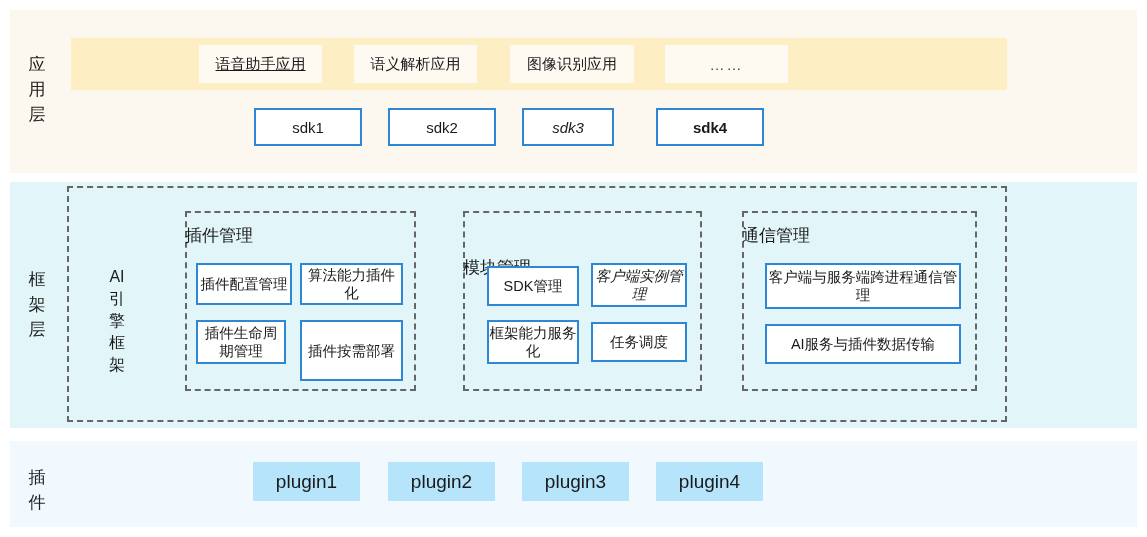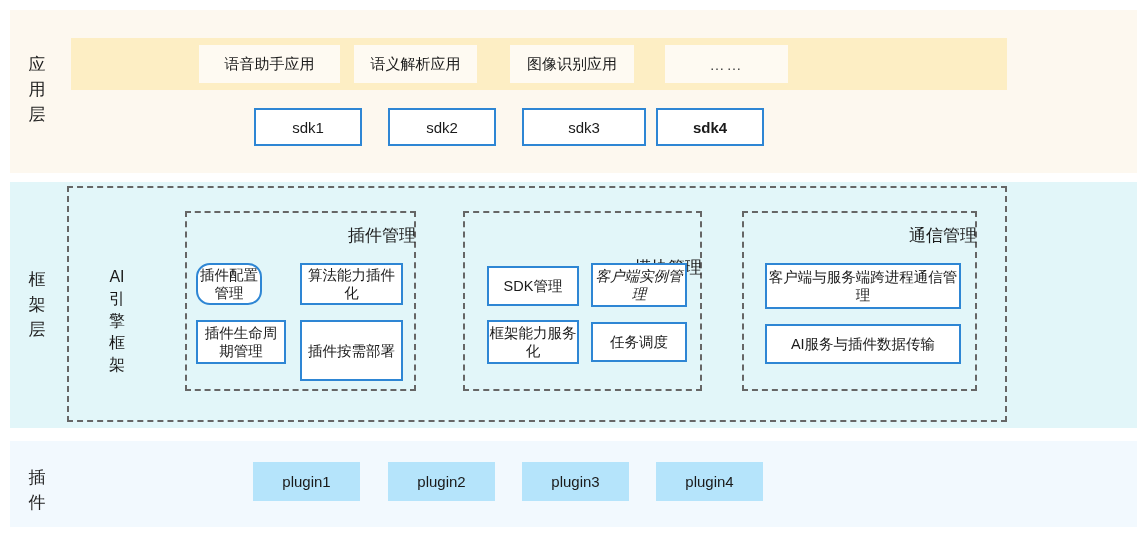--- a/index.html
+++ b/index.html
@@ -69,40 +69,40 @@
     top: 45px;
     height: 38px;
     background: #fefaf2;
     display: flex;
     align-items: center;
     justify-content: center;
     font-size: 15px;
     color: #1a1a1a;
     box-sizing: border-box;
   }
-  #app-box-0 { left: 199px;  width: 141px; }
+  #app-box-0 { left: 199px;  width: 123px; text-decoration: underline; }
   #app-box-1 { left: 354px;  width: 123px; }
   #app-box-2 { left: 510px;  width: 124px; }
   #app-box-3 { left: 665px;  width: 123px; letter-spacing: 2px; color: #444; }
 
   .sdk-box {
     position: absolute;
     top: 108px;
     height: 38px;
     background: #ffffff;
     border: 2px solid #2e86d4;
     display: flex;
     align-items: center;
     justify-content: center;
     font-size: 15px;
     box-sizing: border-box;
   }
   #sdk-box-0 { left: 254px; width: 108px; }
   #sdk-box-1 { left: 388px; width: 108px; }
-  #sdk-box-2 { left: 522px; width: 124px; }
+  #sdk-box-2 { left: 522px; width: 92px; font-style: italic; }
   #sdk-box-3 { left: 656px; width: 108px; font-weight: bold; }
 
   
   #ai-frame-box {
     position: absolute;
     left: 67px; top: 186px;
     width: 940px; height: 236px;
     border: 2px dashed #666666;
     box-sizing: border-box;
   }
@@ -126,42 +126,42 @@
     box-sizing: border-box;
   }
   #group-box-0 { left: 185px; width: 231px; }
   #group-box-1 { left: 463px; width: 239px; }
   #group-box-2 { left: 742px; width: 235px; }
 
   .group-title {
     position: absolute;
     top: 224px;
     font-size: 17px;
-    text-align: right;
+    text-align: left;
     color: #1a1a1a;
   }
   #group-title-0 { left: 185px; width: 231px; }
   #group-title-1 { left: 463px; width: 239px; margin-top: 32px; }
   #group-title-2 { left: 742px; width: 235px; }
 
   .cell {
     position: absolute;
     background: #ffffff;
     border: 2px solid #2e86d4;
     box-sizing: border-box;
     display: flex;
     align-items: center;
     justify-content: center;
     text-align: center;
     font-size: 14.5px;
     line-height: 18px;
     color: #1a1a1a;
   }
   
-  #cell-0-0 { left: 196px; top: 263px; width: 66px;  height: 42px; border-radius: 14px; }
+  #cell-0-0 { left: 196px; top: 263px; width: 96px;  height: 42px; }
   #cell-0-1 { left: 300px; top: 263px; width: 103px; height: 42px; }
   #cell-0-2 { left: 196px; top: 320px; width: 90px;  height: 44px; }
   #cell-0-3 { left: 300px; top: 320px; width: 103px; height: 61px; }
   
   #cell-1-0 { left: 487px; top: 266px; width: 92px;  height: 40px; }
   #cell-1-1 { left: 591px; top: 263px; width: 96px;  height: 44px; font-style: italic; }
   #cell-1-2 { left: 487px; top: 320px; width: 92px;  height: 44px; }
   #cell-1-3 { left: 591px; top: 322px; width: 96px;  height: 40px; }
   
   #cell-2-0 { left: 765px; top: 263px; width: 196px; height: 46px; }
@@ -169,21 +169,21 @@
 
   
   .plugin-box {
     position: absolute;
     top: 462px;
     height: 39px;
     background: #b5e4fb;
     display: flex;
     align-items: center;
     justify-content: center;
-    font-size: 15px;
+    font-size: 19px;
     color: #1a1a1a;
     box-sizing: border-box;
   }
   #plugin-box-0 { left: 253px; width: 107px; }
   #plugin-box-1 { left: 388px; width: 107px; }
   #plugin-box-2 { left: 522px; width: 107px; text-align: right; }
   #plugin-box-3 { left: 656px; width: 107px; }
 </style>
 </head>
 <body>

